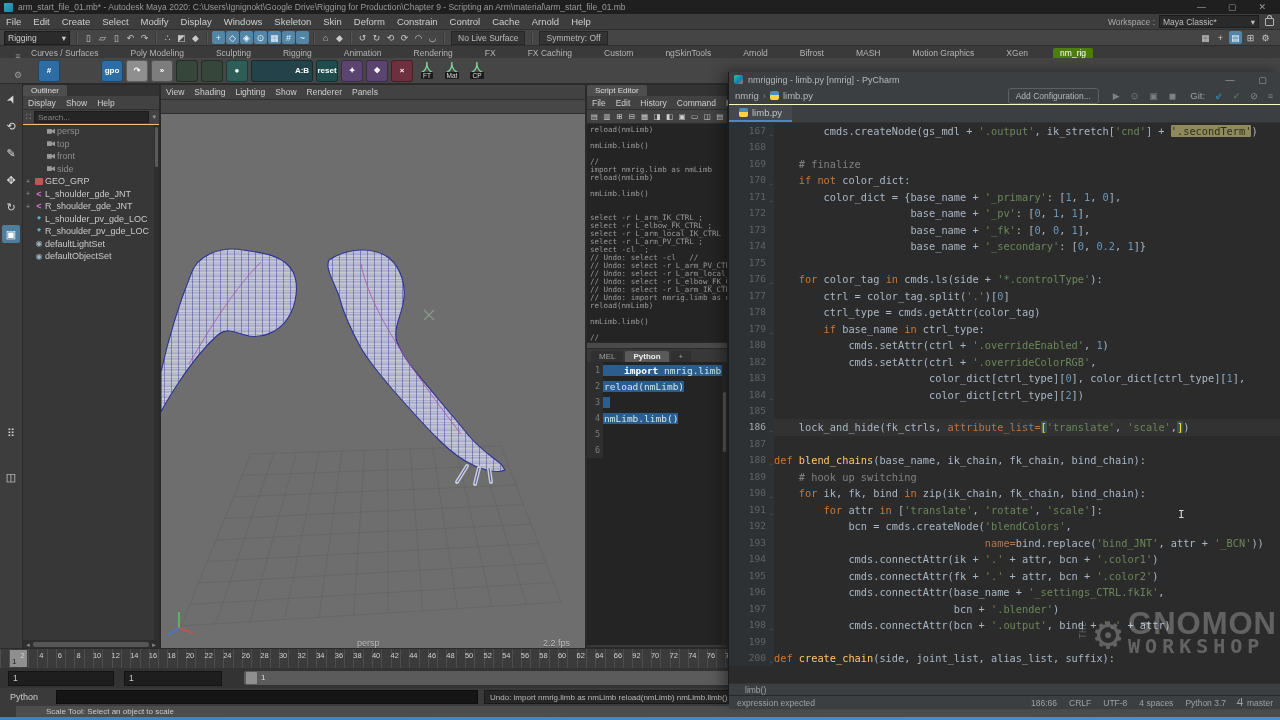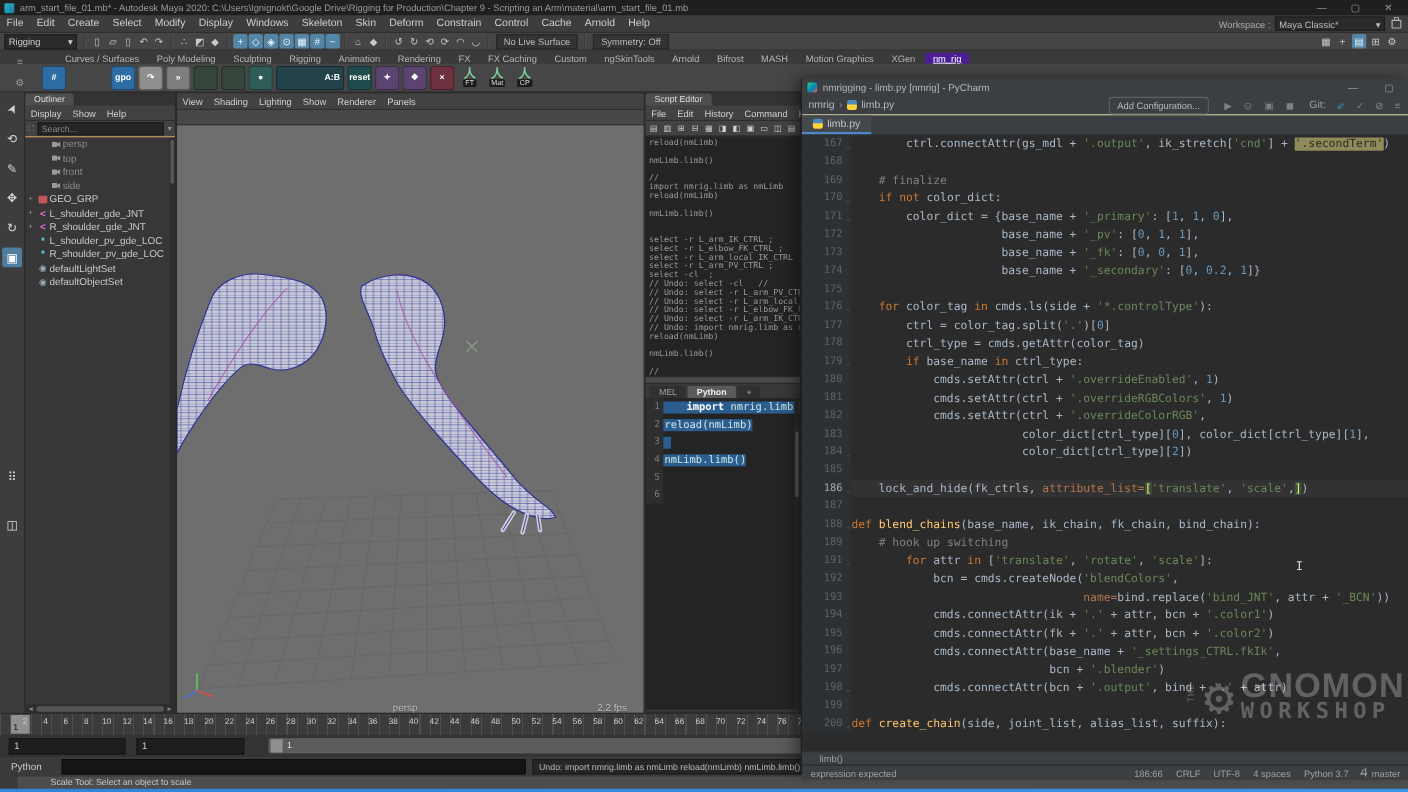--- a/index.html
+++ b/index.html
@@ -19,23 +19,23 @@
   .ws-dd{width:92px;height:11px;background:#2a2a2a;border:1px solid #1d1d1d;display:flex;align-items:center;justify-content:space-between;padding:0 3px;color:#bbb;}
   .lock{width:7px;height:6px;border:1px solid #b5b5b5;border-radius:1px;position:relative;margin-left:2px;}
   .lock:before{content:"";position:absolute;left:1px;top:-4px;width:3px;height:3px;border:1px solid #b5b5b5;border-bottom:none;border-radius:3px 3px 0 0;}
   .m-toolbar{left:0;top:30px;width:1280px;height:16px;background:#454545;display:flex;align-items:center;gap:3px;padding-left:4px;border-bottom:1px solid #2e2e2e;box-sizing:border-box;}
   .mode-dd{width:58px;height:12px;background:#2b2b2b;border:1px solid #1d1d1d;font-size:8.5px;color:#ccc;display:flex;align-items:center;justify-content:space-between;padding:0 3px;}
   .tsep{width:1px;height:12px;background:#383838;margin:0 3px;border-right:1px solid #555;}
   .ti{width:13px;height:13px;display:flex;align-items:center;justify-content:center;font-size:9px;color:#c9c9c9;border-radius:2px;}
   .ti.hl{background:#5285a6;color:#eaf4fa;}
   .tfield{height:12px;background:#333;border:1px solid #262626;font-size:8.5px;color:#bbb;display:flex;align-items:center;padding:0 6px;white-space:nowrap;}
   .tb-right{margin-left:auto;display:flex;gap:2px;padding-right:8px;}
-  .shelf-tabs{left:0;top:46px;width:1280px;height:12px;background:#3a3a3a;display:flex;align-items:flex-end;gap:2px;padding-left:52px;box-sizing:border-box;font-size:8.5px;}
+  .shelf-tabs{left:0;top:46px;width:1280px;height:12px;background:#3a3a3a;display:flex;align-items:flex-end;gap:18px;padding-left:24px;box-sizing:border-box;font-size:8.5px;}
   .stab{padding:0 7px;color:#b5b5b5;white-space:nowrap;}
-  .stab.active{color:#fff;background:#4c1d95;border-radius:2px 2px 0 0;text-decoration:underline;}
+  .stab.active{color:#fff;background:#4d7c0f;border-radius:2px 2px 0 0;}
   .shelf-icons{left:0;top:58px;width:1280px;height:26px;background:#464646;display:flex;align-items:center;gap:3px;padding-left:38px;box-sizing:border-box;border-bottom:1px solid #2b2b2b;}
   .sicon{width:22px;height:22px;border-radius:3px;display:flex;align-items:center;justify-content:center;font-size:8px;font-weight:bold;color:#fff;box-shadow:inset 0 0 0 1px rgba(0,0,0,.35);}
   .sicon.joint{background:transparent;box-shadow:none;flex-direction:column;gap:0;}
   .sicon.joint .jg{color:#7fd49a;font-size:11px;line-height:9px;}
   .sicon.joint .jb{background:#1b1b1b;color:#ddd;font-size:6.5px;font-weight:normal;padding:0 2px;border-radius:1px;}
   .shelf-side{left:0;top:46px;width:36px;height:38px;display:flex;flex-direction:column;align-items:center;justify-content:space-around;color:#9a9a9a;font-size:9px;}
   
   .toolbox{left:0;top:84px;width:22px;height:564px;background:#3d3d3d;border-right:1px solid #2b2b2b;}
   .tool{position:absolute;left:2px;width:18px;height:18px;display:flex;align-items:center;justify-content:center;font-size:11px;color:#d8d8d8;}
   .tool.active{background:#4f7d9e;border-radius:2px;color:#fff;}
@@ -542,21 +542,21 @@
       <span class="tick-label" style="left: 450.5px;">48</span>
       <span class="tick-label" style="left: 469.1px;">50</span>
       <span class="tick-label" style="left: 487.7px;">52</span>
       <span class="tick-label" style="left: 506.3px;">54</span>
       <span class="tick-label" style="left: 524.9px;">56</span>
       <span class="tick-label" style="left: 543.5px;">58</span>
       <span class="tick-label" style="left: 562.1px;">60</span>
       <span class="tick-label" style="left: 580.7px;">62</span>
       <span class="tick-label" style="left: 599.3px;">64</span>
       <span class="tick-label" style="left: 617.9px;">66</span>
-      <span class="tick-label" style="left: 636.5px;">68</span>
+      <span class="tick-label" style="left: 636.5px;">92</span>
       <span class="tick-label" style="left: 655.1px;">70</span>
       <span class="tick-label" style="left: 673.7px;">72</span>
       <span class="tick-label" style="left: 692.3px;">74</span>
       <span class="tick-label" style="left: 710.9px;">76</span>
       <span class="tick-label" style="left: 729.5px;">78</span>
     </div>
 
   <div id="range" class="abs">
     <span class="rfield">1</span>
     <span class="rfield" style="width:88px;">1</span>
@@ -609,21 +609,21 @@
     <div class="pc-tabs">
       <span class="pctab">
         <span class="py-ico"></span>
         <span>limb.py</span>
       </span>
     </div>
     <div class="pc-editor" id="pc-editor">
 
     <div class="crow">
           <span class="gut">167<span class="fold">−</span></span>
-          <span class="code"><span class="p">        ctrl.connectAttr(gs_mdl + </span><span class="s">'.output'</span><span class="p">, ik_stretch[</span><span class="s">'cnd'</span><span class="p">] + </span><span class="h">'.secondTerm'</span><span class="p">)</span></span>
+          <span class="code"><span class="p">        cmds.createNode(gs_mdl + </span><span class="s">'.output'</span><span class="p">, ik_stretch[</span><span class="s">'cnd'</span><span class="p">] + </span><span class="h">'.secondTerm'</span><span class="p">)</span></span>
         </div>
         <div class="crow">
           <span class="gut">168</span>
           <span class="code"></span>
         </div>
         <div class="crow">
           <span class="gut">169</span>
           <span class="code"><span class="p">    </span><span class="c"># finalize</span></span>
         </div>
         <div class="crow">
@@ -662,24 +662,20 @@
           <span class="gut">178</span>
           <span class="code"><span class="p">        ctrl_type = cmds.getAttr(color_tag)</span></span>
         </div>
         <div class="crow">
           <span class="gut">179<span class="fold">−</span></span>
           <span class="code"><span class="p">        </span><span class="k">if</span><span class="p"> base_name </span><span class="k">in</span><span class="p"> ctrl_type:</span></span>
         </div>
         <div class="crow">
           <span class="gut">180</span>
           <span class="code"><span class="p">            cmds.setAttr(ctrl + </span><span class="s">'.overrideEnabled'</span><span class="p">, </span><span class="n">1</span><span class="p">)</span></span>
-        </div>
-        <div class="crow">
-          <span class="gut">181</span>
-          <span class="code"><span class="p">            cmds.setAttr(ctrl + </span><span class="s">'.overrideRGBColors'</span><span class="p">, </span><span class="n">1</span><span class="p">)</span></span>
         </div>
         <div class="crow">
           <span class="gut">182</span>
           <span class="code"><span class="p">            cmds.setAttr(ctrl + </span><span class="s">'.overrideColorRGB'</span><span class="p">,</span></span>
         </div>
         <div class="crow">
           <span class="gut">183</span>
           <span class="code"><span class="p">                         color_dict[ctrl_type][</span><span class="n">0</span><span class="p">], color_dict[ctrl_type][</span><span class="n">1</span><span class="p">],</span></span>
         </div>
         <div class="crow">
@@ -698,20 +694,24 @@
           <span class="gut">187</span>
           <span class="code"></span>
         </div>
         <div class="crow">
           <span class="gut">188<span class="fold">−</span></span>
           <span class="code"><span class="k">def </span><span class="f">blend_chains</span><span class="p">(base_name, ik_chain, fk_chain, bind_chain):</span></span>
         </div>
         <div class="crow">
           <span class="gut">189</span>
           <span class="code"><span class="p">    </span><span class="c"># hook up switching</span></span>
+        </div>
+        <div class="crow">
+          <span class="gut">190<span class="fold">−</span></span>
+          <span class="code"><span class="p">    </span><span class="k">for</span><span class="p"> ik, fk, bind </span><span class="k">in</span><span class="p"> zip(ik_chain, fk_chain, bind_chain):</span></span>
         </div>
         <div class="crow">
           <span class="gut">191<span class="fold">−</span></span>
           <span class="code"><span class="p">        </span><span class="k">for</span><span class="p"> attr </span><span class="k">in</span><span class="p"> [</span><span class="s">'translate'</span><span class="p">, </span><span class="s">'rotate'</span><span class="p">, </span><span class="s">'scale'</span><span class="p">]:</span></span>
         </div>
         <div class="crow">
           <span class="gut">192</span>
           <span class="code"><span class="p">            bcn = cmds.createNode(</span><span class="s">'blendColors'</span><span class="p">,</span></span>
         </div>
         <div class="crow">

